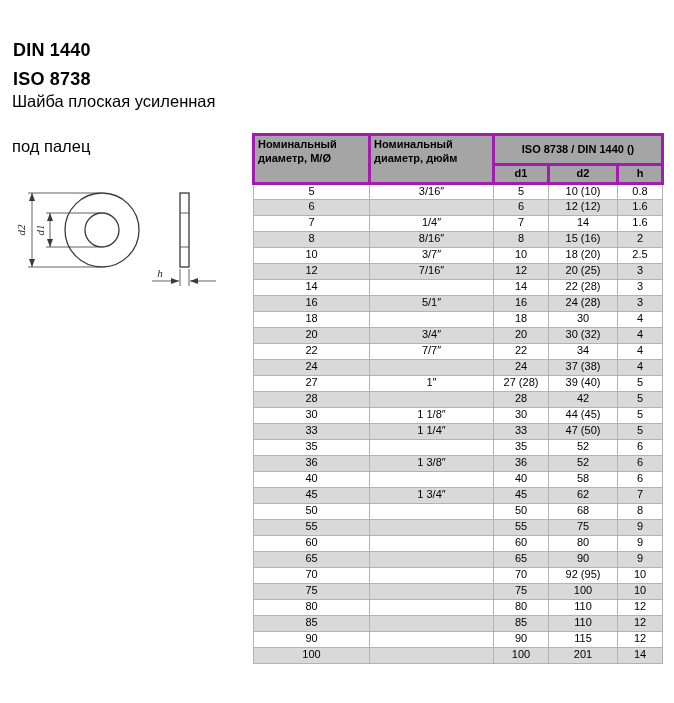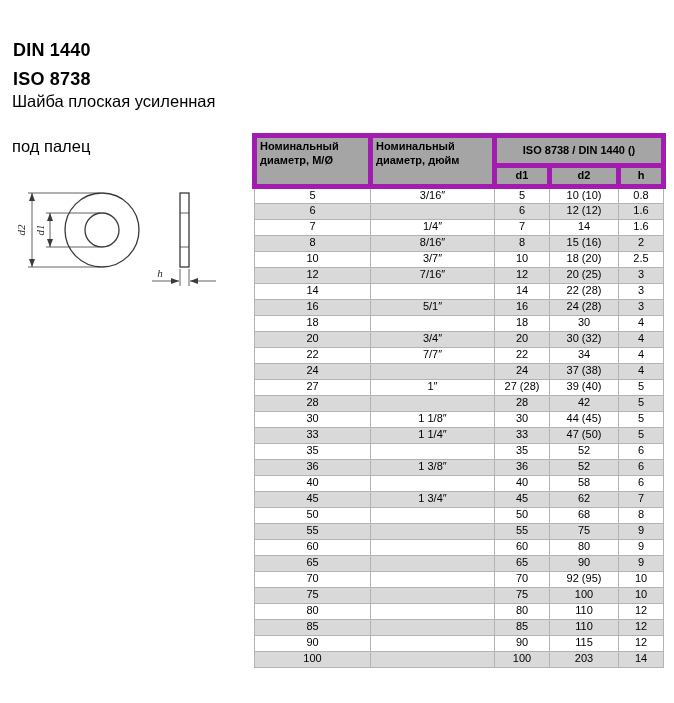--- a/index.html
+++ b/index.html
@@ -20,21 +20,21 @@
   #title-2 { top: 121px; margin-top: 16px; }
 
   .drawing { position: absolute; left: 2px; top: 170px; width: 240px; height: 140px; }
 
   table.spec {
     position: absolute; left: 252px; top: 133px; width: 409px;
     border-collapse: collapse; table-layout: fixed;
     font-size: 11px; line-height: 1.25;
   }
   .spec th {
-    background: #a5a5a5; border: 5px solid #a21caf;
+    background: #a5a5a5; border: 3px solid #a21caf;
     font-weight: 700; font-size: 11px; padding: 1px 3px;
     text-align: center; vertical-align: middle; color: #000;
   }
   .spec thead tr.hr1 th { height: 30px; }
   .spec thead tr.hr2 th { height: 16px; }
   .spec th.hl { text-align: left; vertical-align: top; padding-top: 2px; }
   .spec td {
     border: 1px solid #b3b3b3; text-align: center;
     height: 16px; padding: 0 2px; overflow: hidden; white-space: nowrap;
   }
@@ -317,17 +317,17 @@
         <td>90</td>
         <td></td>
         <td>90</td>
         <td>115</td>
         <td>12</td>
       </tr>
       <tr>
         <td>100</td>
         <td></td>
         <td>100</td>
-        <td>203</td>
+        <td>201</td>
         <td>14</td>
       </tr>
     </tbody>
 </table>
 
 </body></html>

